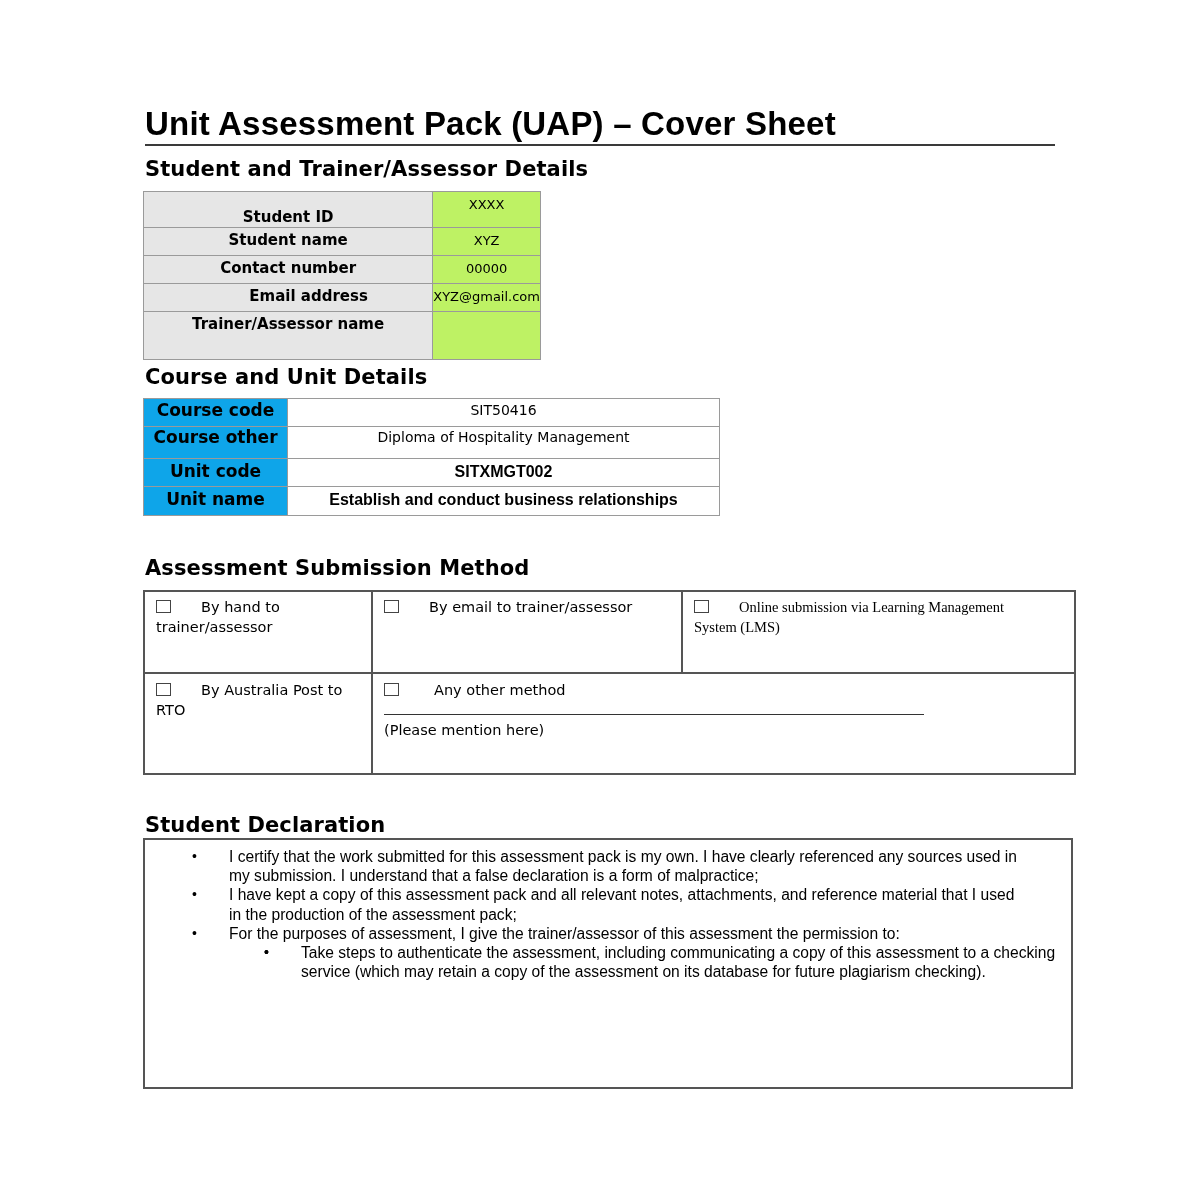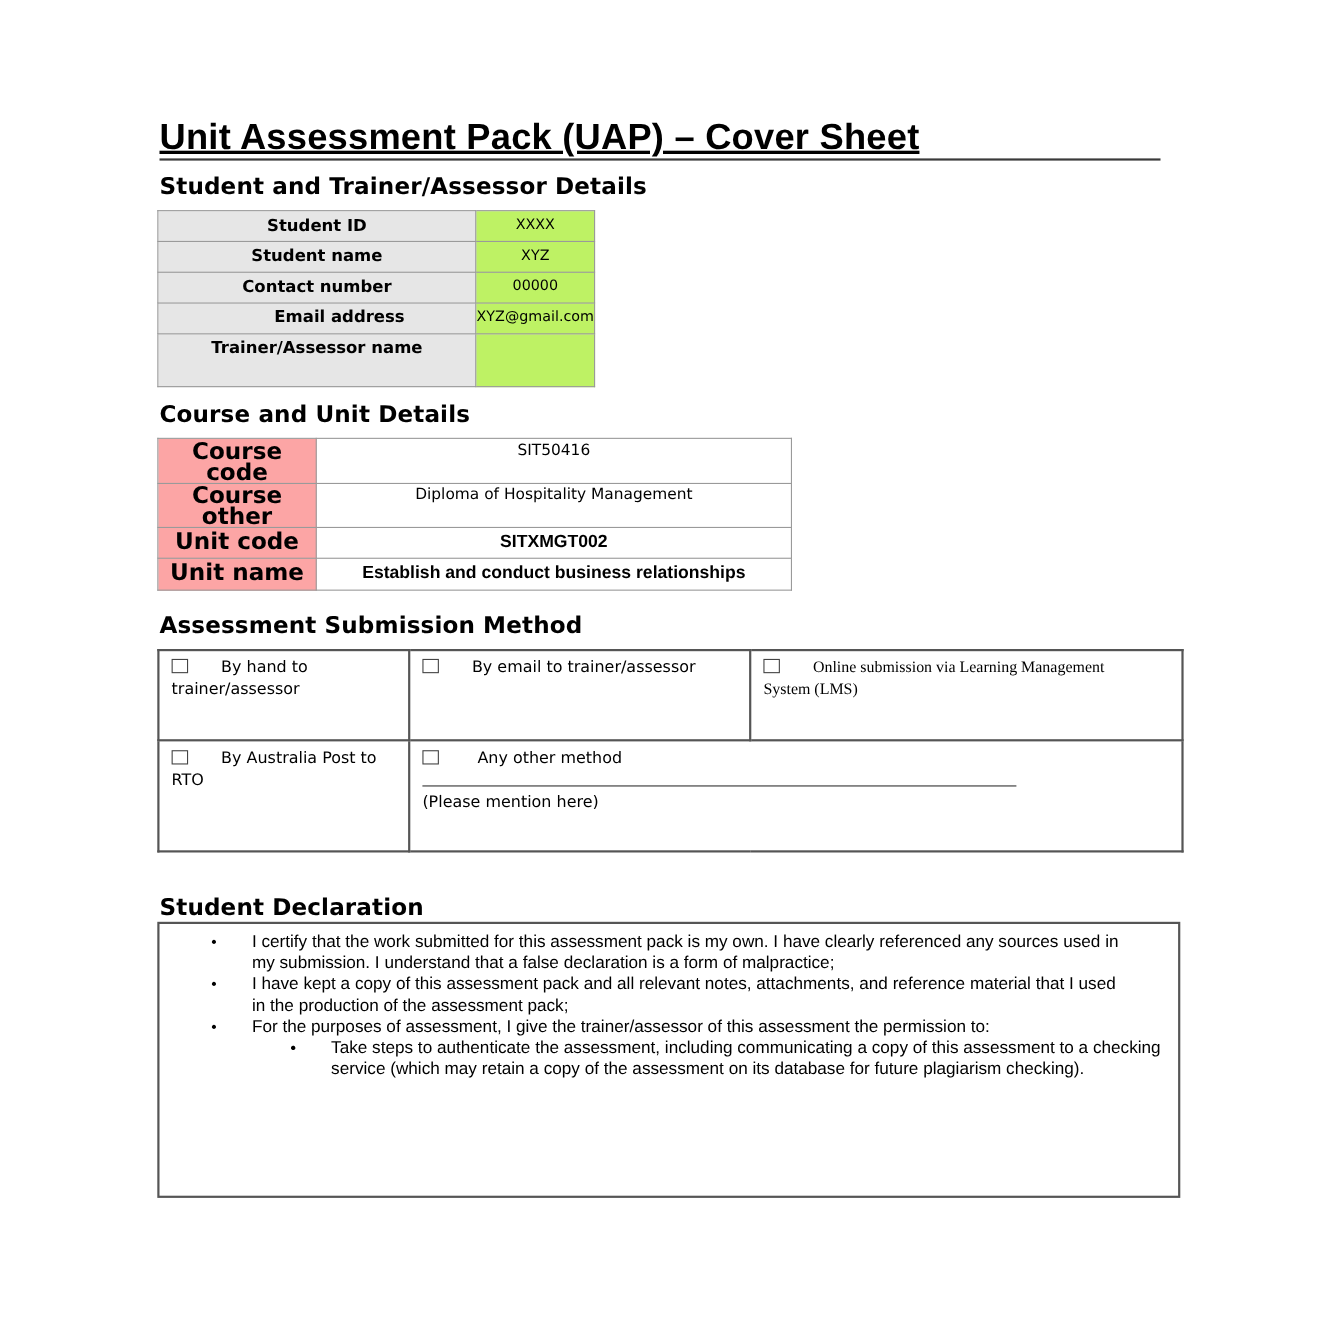--- a/index.html
+++ b/index.html
@@ -1,32 +1,32 @@
 <!DOCTYPE html>
 <html><head>
 <meta charset="utf-8">
 <style>
   html, body { margin:0; padding:0; background:#ffffff; }
   body { width:1200px; height:1200px; position:relative; font-family:"DejaVu Sans", sans-serif; color:#000; overflow:hidden; }
   .page { position:absolute; left:0; top:0; width:1200px; height:1200px; }
 
-  .title { position:absolute; left:145px; top:104px; width:910px; font-family:"Liberation Sans", sans-serif; font-weight:bold; font-size:33px; line-height:40px; border-bottom:2px solid #3a3a3a; padding-bottom:0px; letter-spacing:0.2px;text-decoration:underline; }
+  .title { position:absolute; left:145px; top:104px; width:910px; font-family:"Liberation Sans", sans-serif; font-weight:bold; font-size:33px; line-height:40px; border-bottom:2px solid #3a3a3a; padding-bottom:0px; letter-spacing:0.2px; }
   .h2 { position:absolute; left:145px; font-family:"DejaVu Sans", sans-serif; font-weight:bold; font-size:21px; line-height:26px; letter-spacing:0.1px; }
 
   table { border-collapse:collapse; position:absolute; }
   td { font-size:14.5px; line-height:19px; padding:0; vertical-align:top; text-align:center; }
 
   .t1 { left:143px; top:191px; width:398px; }
   .t1 td { border:1.5px solid #9a9a9a; }
   .t1 td.k { background:#e6e6e6; font-weight:bold; width:240px; font-size:15px; }
   .t1 td.v { background:#bef264; font-size:13px; }
 
   .t2 { left:143px; top:398px; width:577px; }
   .t2 td { border:1.5px solid #9a9a9a; }
-  .t2 td.k { background:#fca5a5; font-weight:bold; width:143px; font-size:21px; }
+  .t2 td.k { background:#0ea5e9; font-weight:bold; width:143px; font-size:17px; }
   .t2 td.v { background:#fff; font-size:14px; }
   .t2 td.vb { font-weight:bold; font-family:"Liberation Sans", sans-serif; font-size:16px; }
 
   .t3 { left:143px; top:590px; width:933px; }
   .t3 td { border:2px solid #555; text-align:left; font-size:14.5px; line-height:20px; padding:5px 10px 0 11px; }
   .cb { display:inline-block; width:13px; height:11px; border:1.3px solid #444; vertical-align:-1px; margin-right:30px; }
   .cb2 { margin-right:35px; }
   .t3 .center { text-align:left; display:block; }
 
   .decl { position:absolute; left:143px; top:838px; width:930px; height:251px; border:2px solid #555; box-sizing:border-box; }
@@ -43,21 +43,21 @@
 
 <div class="page">
 
   <div class="title">Unit Assessment Pack (UAP) – Cover Sheet</div>
 
   <div class="h2" style="top:156px;">Student and Trainer/Assessor Details</div>
 
   <table class="t1">
     <tbody>
         <tr style="height:28px;">
-      <td class="k" style="padding-top:4px;">Student ID</td>
+      <td class="k" style="padding-top:16px;">Student ID</td>
       <td class="v" style="padding-top:3px;">XXXX</td>
     </tr>
     <tr style="height:28px;">
       <td class="k" style="padding-top:3px;">Student name</td>
       <td class="v" style="padding-top:3px;">XYZ</td>
     </tr>
     <tr style="height:28px;margin-top:36px;">
       <td class="k" style="padding-top:3px;">Contact number</td>
       <td class="v" style="padding-top:3px;">00000</td>
     </tr>

